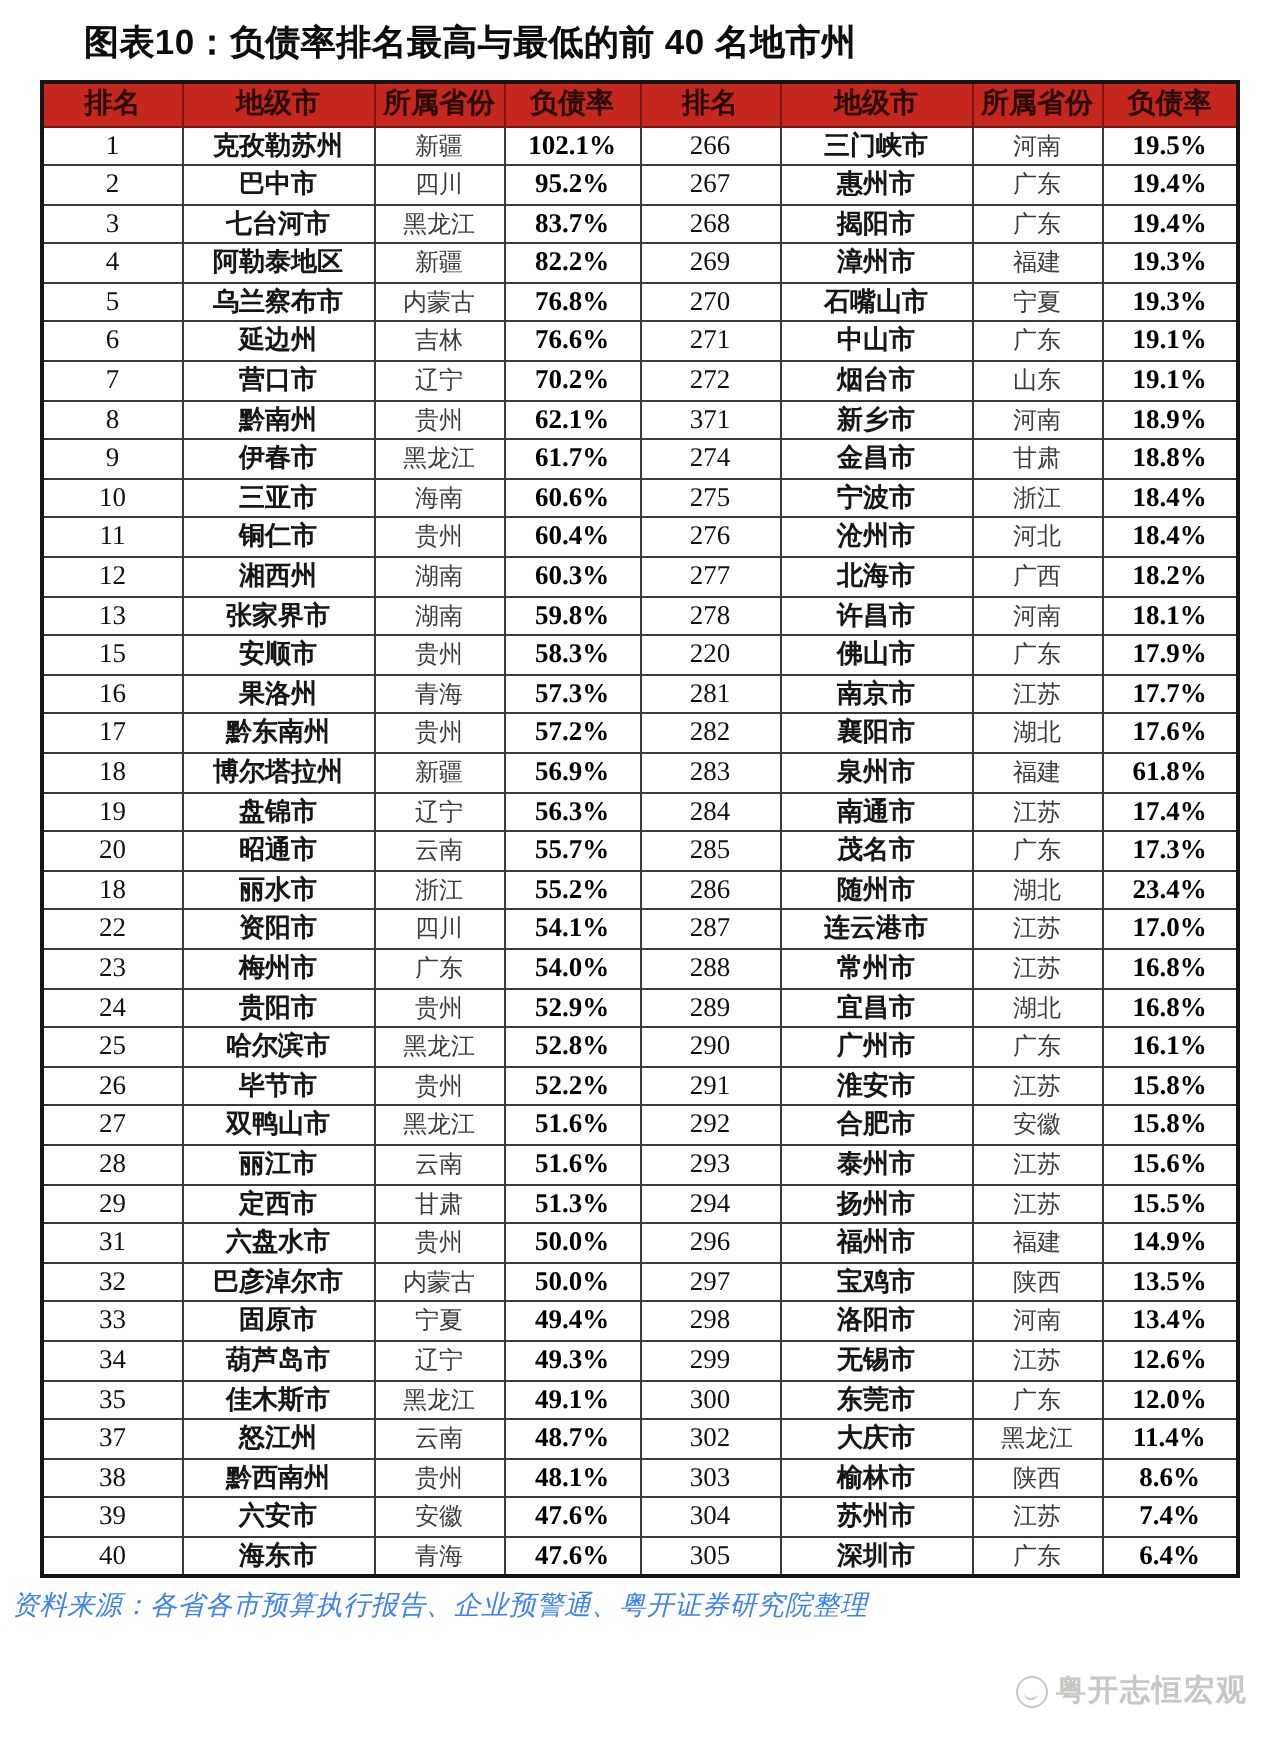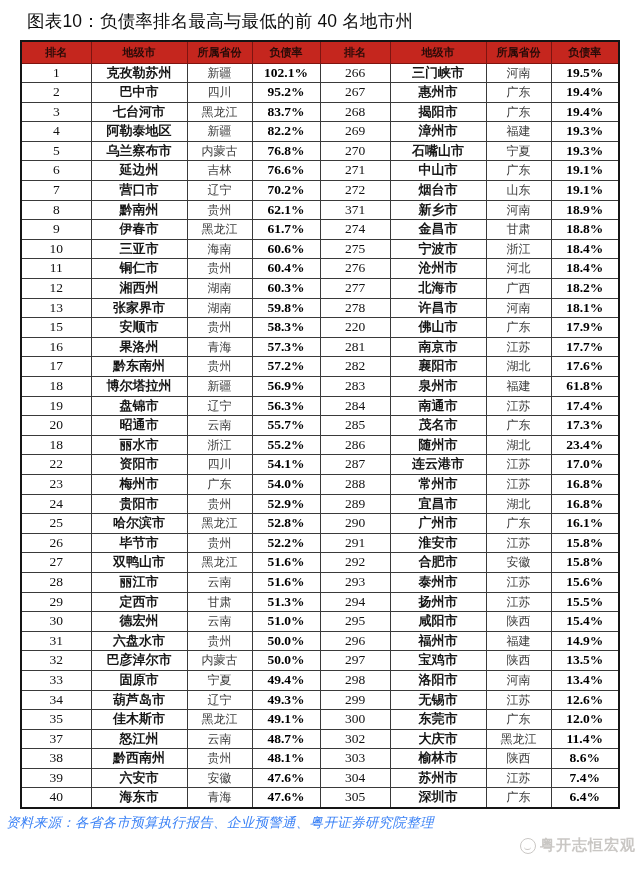--- a/index.html
+++ b/index.html
@@ -4,38 +4,38 @@
 <style>
   * { box-sizing: border-box; margin: 0; padding: 0; }
   html, body { background: #ffffff; }
   body {
     width: 640px; height: 875px;
     position: relative;
     font-family: "Liberation Sans", "DejaVu Sans", sans-serif;
     overflow: hidden;
   }
   .page-title {
-    padding: 9px 0 7px 27px;
+    padding: 9px 0 7px 42px;
     font-size: 17.5px;
-    font-weight: 400;
+    font-weight: 700;
     color: #0d0d0d;
     letter-spacing: 0.2px;
   }
   table.grid {
     width: 598px;
     margin: 0 auto;
     border-collapse: collapse;
     table-layout: fixed;
     border: 2px solid #151515;
   }
   table.grid th {
     background: #c5261e;
     color: #2a0b08;
     font-weight: 700;
-    font-size: 11px;
+    font-size: 14px;
     height: 22px;
     border: 1px solid #7e1410;
     text-align: center;
     white-space: nowrap;
     overflow: hidden;
   }
   table.grid td {
     height: 18.6px;
     line-height: 18.6px;
     padding: 0;
@@ -74,21 +74,21 @@
   .source-note {
     margin: 5px 0 0 6px;
     font-family: "Liberation Serif", "DejaVu Serif", serif;
     font-style: italic;
     font-size: 13.5px;
     color: #3b82f6;
     letter-spacing: 0.3px;
   }
   .watermark {
     position: absolute;
-    right: 4px;
+    right: 16px;
     top: 836px;
     display: flex;
     align-items: center;
     gap: 4px;
     color: #bdbab7;
     opacity: 0.9;
   }
   .wm-icon {
     width: 16px; height: 16px;
     border: 1.5px solid #c4c1be;
@@ -416,30 +416,20 @@
           <td class="c-rank">29</td>
           <td class="c-city">定西市</td>
           <td class="c-prov">甘肃</td>
           <td class="c-rate">51.3%</td>
           <td class="c-rank">294</td>
           <td class="c-city">扬州市</td>
           <td class="c-prov">江苏</td>
           <td class="c-rate">15.5%</td>
         </tr>
         <tr>
-          <td class="c-rank">30</td>
-          <td class="c-city">德宏州</td>
-          <td class="c-prov">云南</td>
-          <td class="c-rate">51.0%</td>
-          <td class="c-rank">295</td>
-          <td class="c-city">咸阳市</td>
-          <td class="c-prov">陕西</td>
-          <td class="c-rate">15.4%</td>
-        </tr>
-        <tr>
           <td class="c-rank">31</td>
           <td class="c-city">六盘水市</td>
           <td class="c-prov">贵州</td>
           <td class="c-rate">50.0%</td>
           <td class="c-rank">296</td>
           <td class="c-city">福州市</td>
           <td class="c-prov">福建</td>
           <td class="c-rate">14.9%</td>
         </tr>
         <tr>

